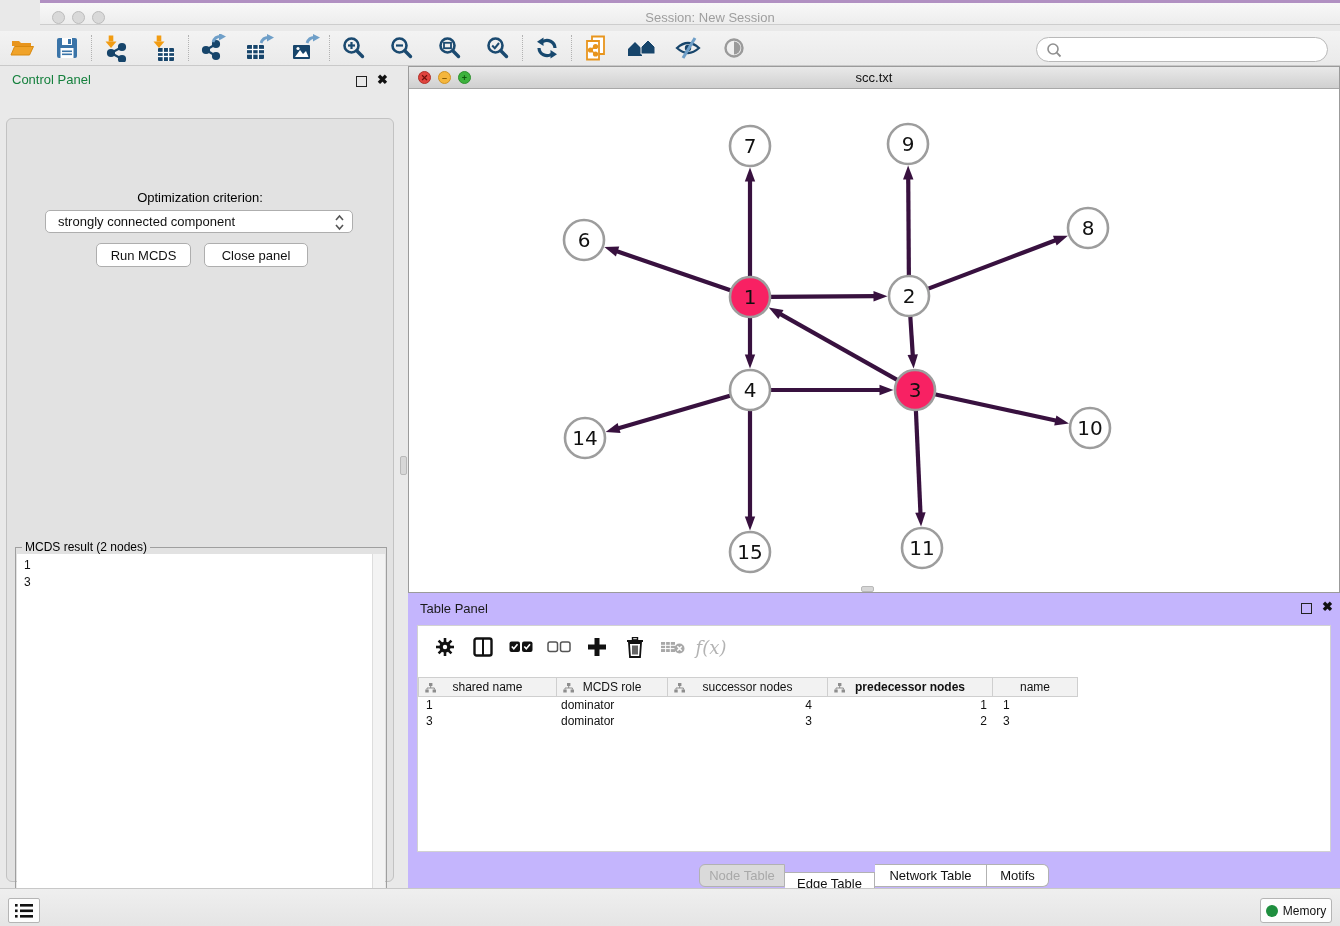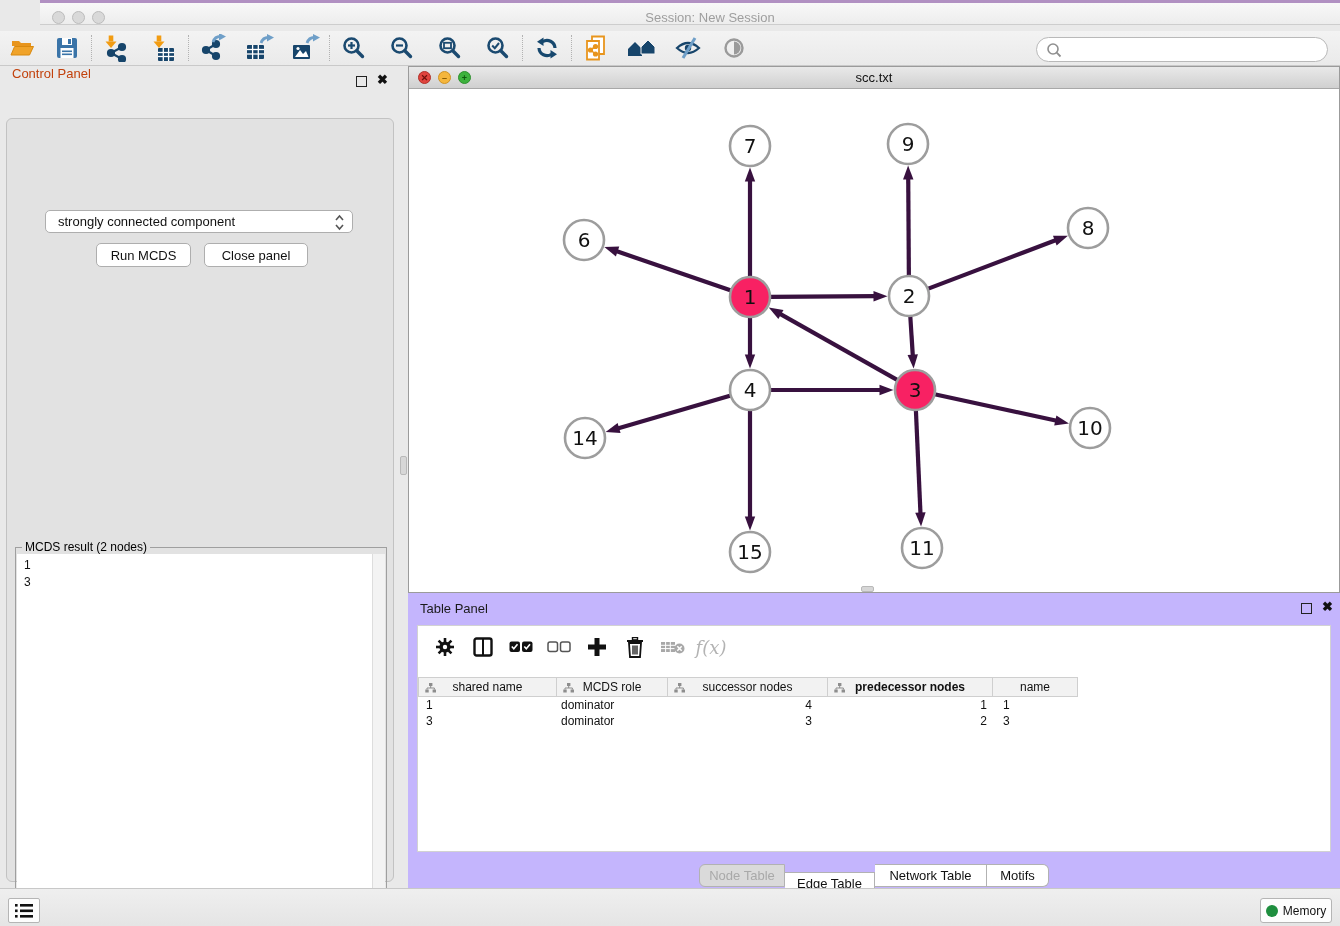--- a/index.html
+++ b/index.html
@@ -22,21 +22,21 @@
     display:flex; align-items:center; }
   .tbtn { width:34px; height:30px; display:flex; align-items:center; justify-content:center; flex:0 0 auto; }
   .tsep { width:1px; height:26px; border-left:1px dotted #b2b2b2; margin:0 7px; flex:0 0 auto; }
   #search-box { position:absolute; right:12px; top:6px; width:292px; height:25px;
     background:#fff; border:1px solid #b9b9b9; border-radius:13px; display:flex; align-items:center; }
   #search-input { border:none; outline:none; background:transparent; font-size:12px; width:250px;
     font-family:"Liberation Sans",sans-serif; }
 
   
   #control-panel { position:absolute; left:0; top:66px; width:400px; height:822px; background:#e9e9e9; }
-  #cp-title { position:absolute; left:12px; top:0; font-size:13px; color:#c2410c; }
+  #cp-title { position:absolute; left:12px; top:6px; font-size:13px; color:#15803d; }
   .panel-float-btn { position:absolute; top:10px; width:11px; height:11px; border:1.5px solid #222; background:transparent; }
   .panel-close-btn { position:absolute; top:6px; font-size:13px; font-weight:bold; color:#111; }
   #cp-tabs { position:absolute; left:78px; top:31px; height:22px; display:flex; }
   .tab { height:22px; border:1px solid #aeaeae; border-left:none; background:#fff;
     font-size:13px; display:flex; align-items:center; justify-content:center; color:#111; }
   .tab:first-child { border-left:1px solid #aeaeae; border-radius:5px 0 0 5px; }
   .tab:last-child { border-radius:0 5px 5px 0; }
   .tab.active { background:#dedede; color:#b3b3b3; }
   #cp-content { position:absolute; left:6px; top:52px; width:388px; height:764px;
     background:#e2e2e2; border:1px solid #c2c2c2; border-radius:6px; }
@@ -288,20 +288,21 @@
       </svg>
       <input id="search-input" placeholder="" style="">
     </div>
   </div>
 
   <div id="control-panel">
     <div id="cp-title">Control Panel</div>
     <div class="panel-float-btn" style="left:356px"></div>
     <div class="panel-close-btn" style="left:377px">✖</div>
     <div id="cp-content">
+      <div id="opt-label">Optimization criterion:</div>
       <div id="opt-select">
         <span>strongly connected component</span>
         <svg id="opt-spinner" width="9" height="17" viewBox="0 0 9 17">
           <path d="M1 6 L4.5 2 L8 6" fill="none" stroke="#555" stroke-width="1.6"></path>
           <path d="M1 11 L4.5 15 L8 11" fill="none" stroke="#555" stroke-width="1.6"></path>
         </svg>
       </div>
       <div id="run-btn" class="cp-btn">Run MCDS</div>
       <div id="close-btn" class="cp-btn">Close panel</div>
       <div id="result-box">

